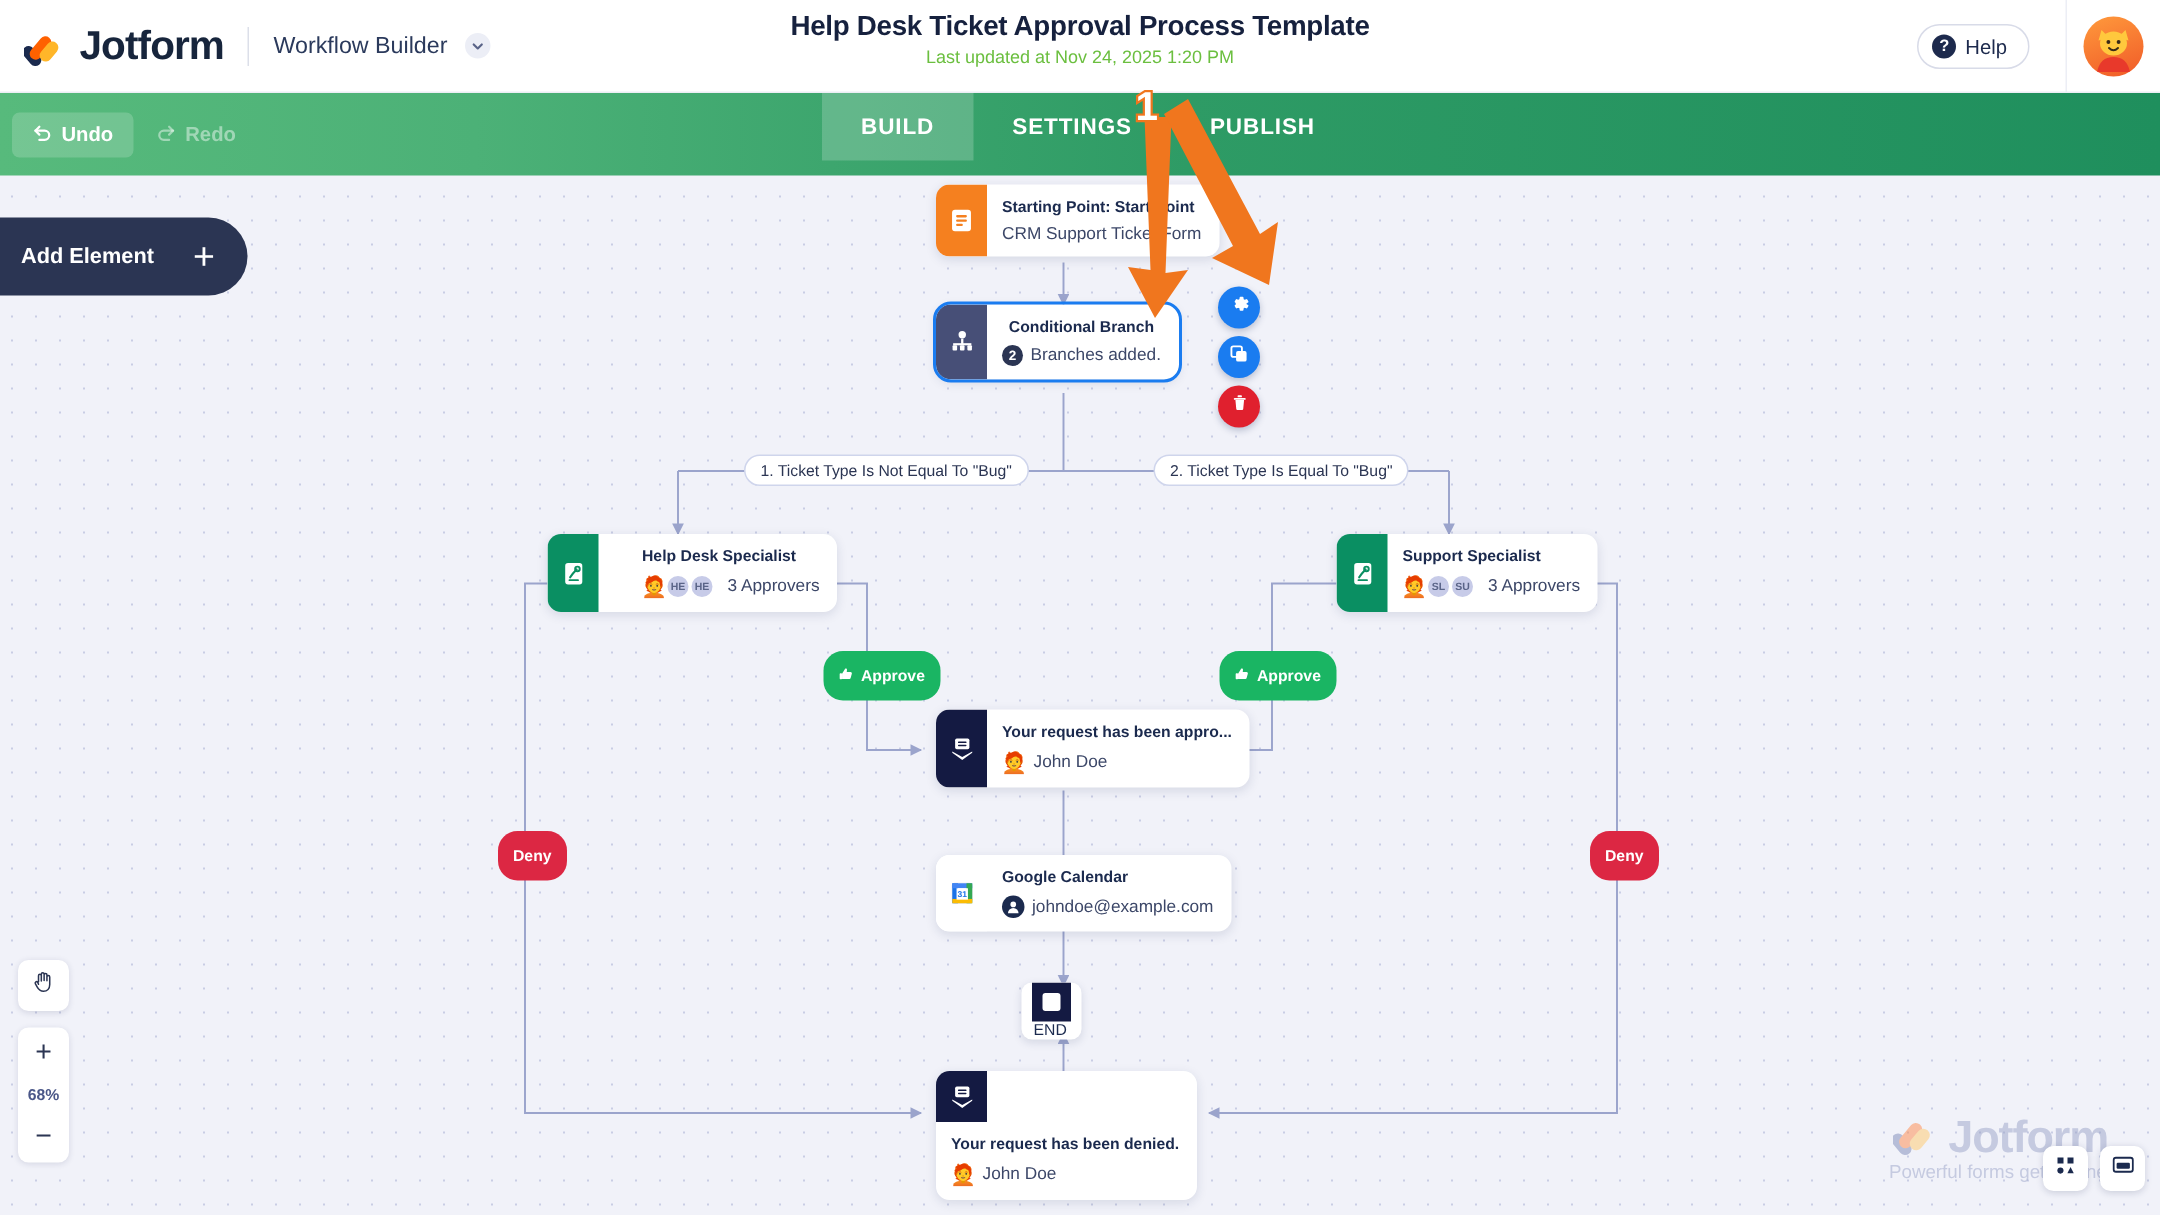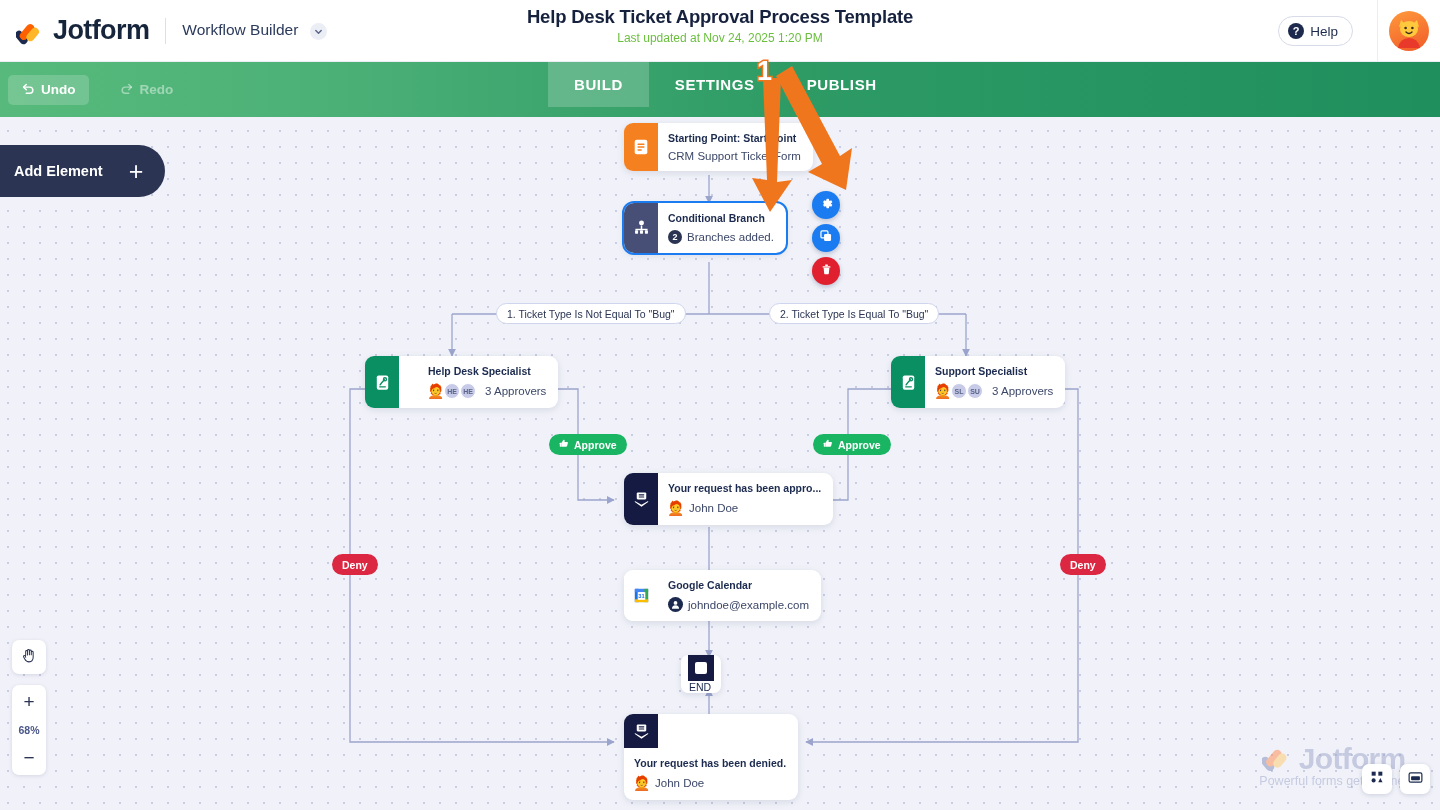--- a/index.html
+++ b/index.html
@@ -70,21 +70,21 @@
     background: linear-gradient(90deg,#57ba7c 0%,#4cb177 22%,#2e9b65 55%,#1f8f5d 100%);
     display: flex; align-items: stretch; z-index: 35;
   }
   .tb-actions { display: flex; align-items: center; gap: 2px; padding-left: 8px; }
   .tb-btn {
     display: flex; align-items: center; gap: 6px;
     height: 30px; padding: 0 13px; border-radius: 5px;
     font-size: 13.5px; font-weight: bold; color: #fff; cursor: pointer;
   }
   .tb-btn.undo { background: rgba(255,255,255,0.18); }
-  .tb-btn.redo { color: rgba(255,255,255,0.45); cursor: default; margin-left: 16px; }
+  .tb-btn.redo { color: rgba(255,255,255,0.45); cursor: default; }
   .tabs { position: absolute; left: 548px; top: 0; display: flex; height: 45px; }
   .tab {
     display: flex; align-items: center; justify-content: center;
     padding: 16px 26px; height: 45px; color: #fff;
     font-size: 15px; font-weight: bold; letter-spacing: 0.6px; cursor: pointer;
   }
   .tab.active { background: rgba(255,255,255,0.2); }
 
   
   .canvas {
@@ -121,21 +121,21 @@
   .node-body { padding: 9px 12px 9px 10px; display: flex; flex-direction: column; justify-content: center; gap: 6px; }
   .node-title { font-size: 10.5px; font-weight: bold; color: #1b2a4e; white-space: nowrap; }
   .node-meta { font-size: 11.5px; color: #3c4768; display: flex; align-items: center; gap: 5px; white-space: nowrap; }
 
   .ic-orange { background: #f5801f; }
   .ic-navyblue { background: #474f77; }
   .ic-green { background: #0a8f62; }
   .ic-darknavy { background: #141a42; }
   .ic-white { background: #fff; }
 
-  .node.selected { outline: 2px solid #1a7cf0; border-radius: 10px; }
+  .node.selected { outline: 2px solid #1a7cf0; border-radius: 10px; text-align: center; }
 
   
   .chip {
     width: 16px; height: 16px; border-radius: 50%;
     display: inline-flex; align-items: center; justify-content: center;
     font-size: 7px; font-weight: bold; color: #5a6488;
     background: #c7cbe8; margin-left: -5px; border: 1px solid #fff;
   }
   .chip.emoji { background: transparent; border: none; font-size: 14px; margin-left: 0; }
   .countbadge {
@@ -161,21 +161,21 @@
 
   
   .cond-pill {
     position: absolute; background: #fff; border: 1px solid #cfd5ec;
     border-radius: 13px; height: 21px; padding: 0 10px;
     display: flex; align-items: center; font-size: 10.5px; color: #2b3553;
     white-space: nowrap; z-index: 12;
   }
   
   .badge {
-    position: absolute; border-radius: 13px; height: 21px; padding: 0 10px;
+    position: absolute; border-radius: 13px; height: 33px; padding: 0 10px;
     display: flex; align-items: center; gap: 4px;
     font-size: 10.5px; font-weight: bold; color: #fff; z-index: 12;
     white-space: nowrap;
   }
   .badge.approve { background: #1ab563; }
   .badge.deny { background: #dc2743; }
 
   
   .end-node {
     position: absolute; display: flex; align-items: center;

